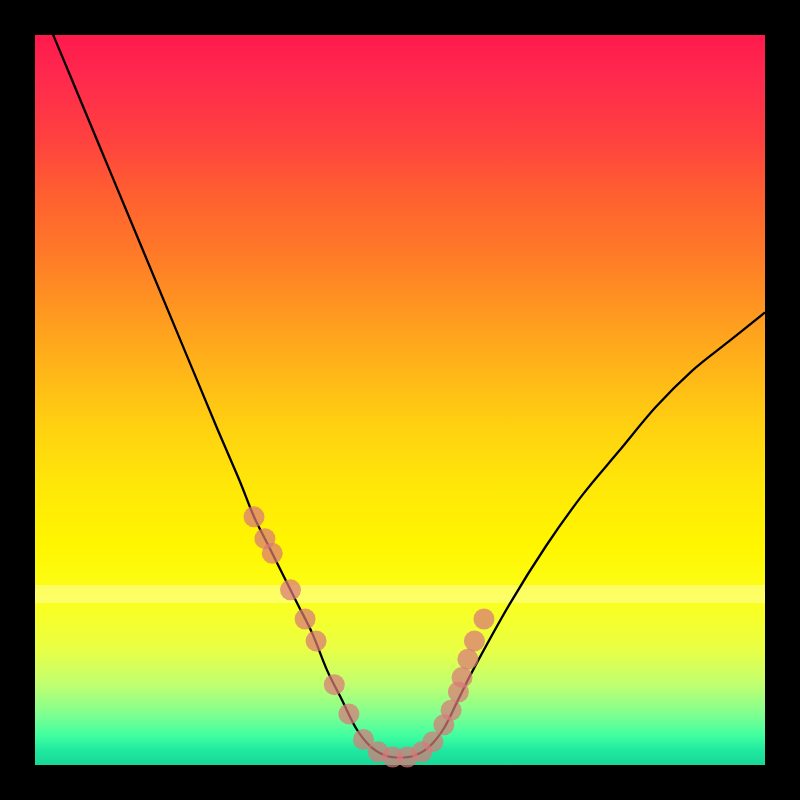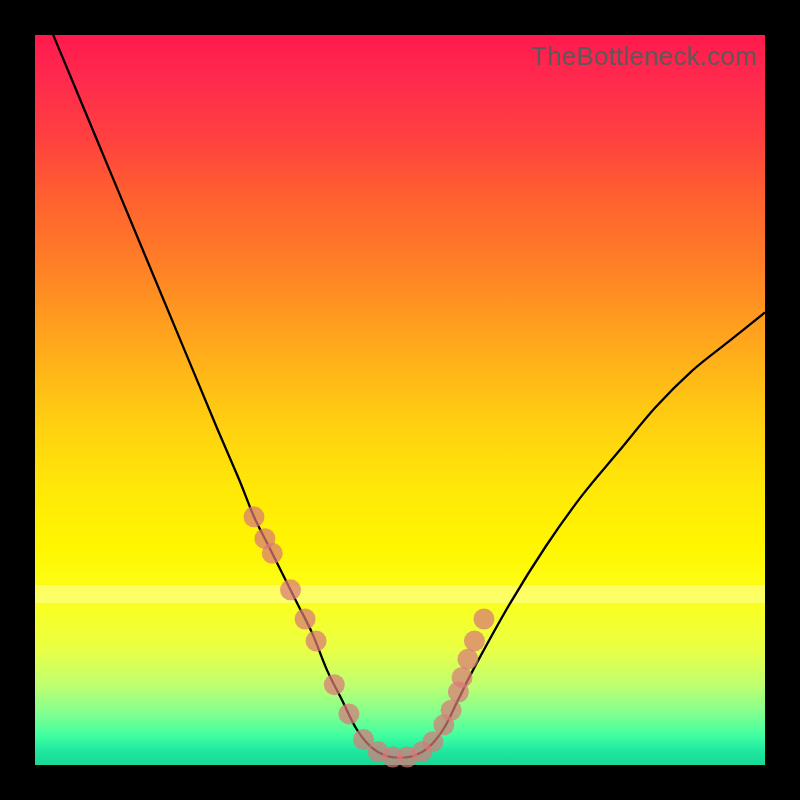--- a/index.html
+++ b/index.html
@@ -110,15 +110,14 @@
           <circle cx="408.8" cy="689.85" r="10.5" class="dot"></circle>
           <circle cx="416.09999999999997" cy="675.25" r="10.5" class="dot"></circle>
           <circle cx="423.4" cy="657" r="10.5" class="dot"></circle>
           <circle cx="427.04999999999995" cy="642.4" r="10.5" class="dot"></circle>
           <circle cx="432.89" cy="624.15" r="10.5" class="dot"></circle>
           <circle cx="439.46" cy="605.9" r="10.5" class="dot"></circle>
           <circle cx="448.95" cy="584" r="10.5" class="dot"></circle>
         </g>
     </svg>
 
-    <div class="watermark">TheBottleneck.com</div>
   </div>
 </div>
 
 </body></html>

